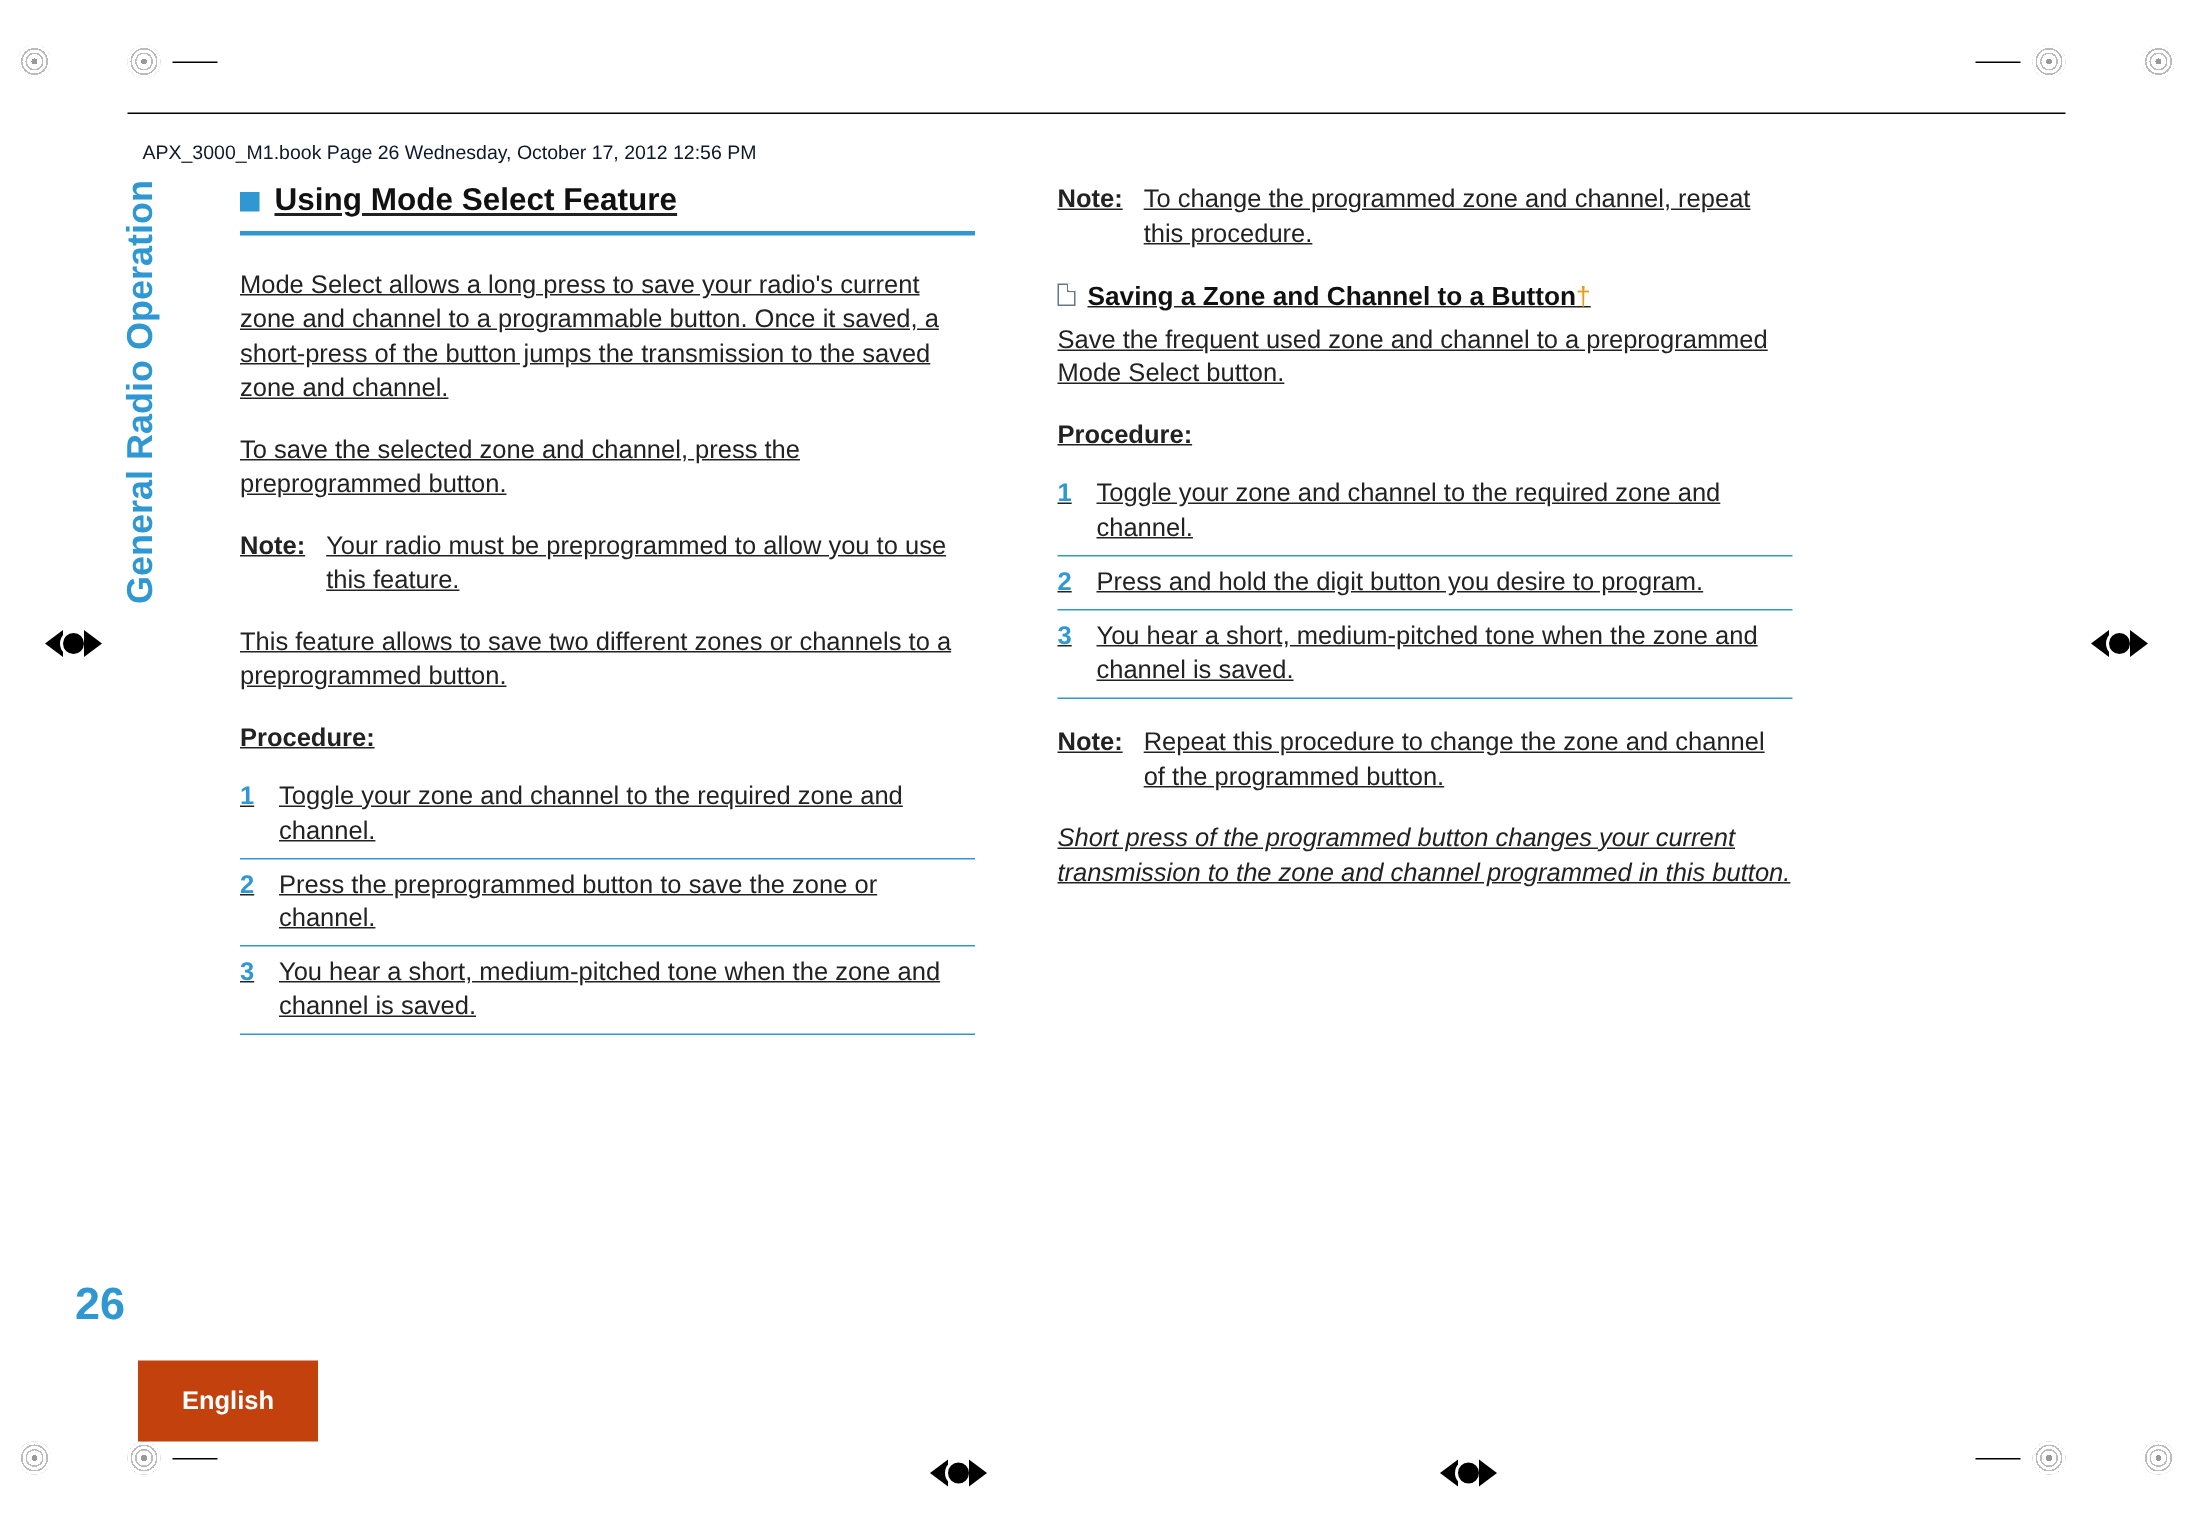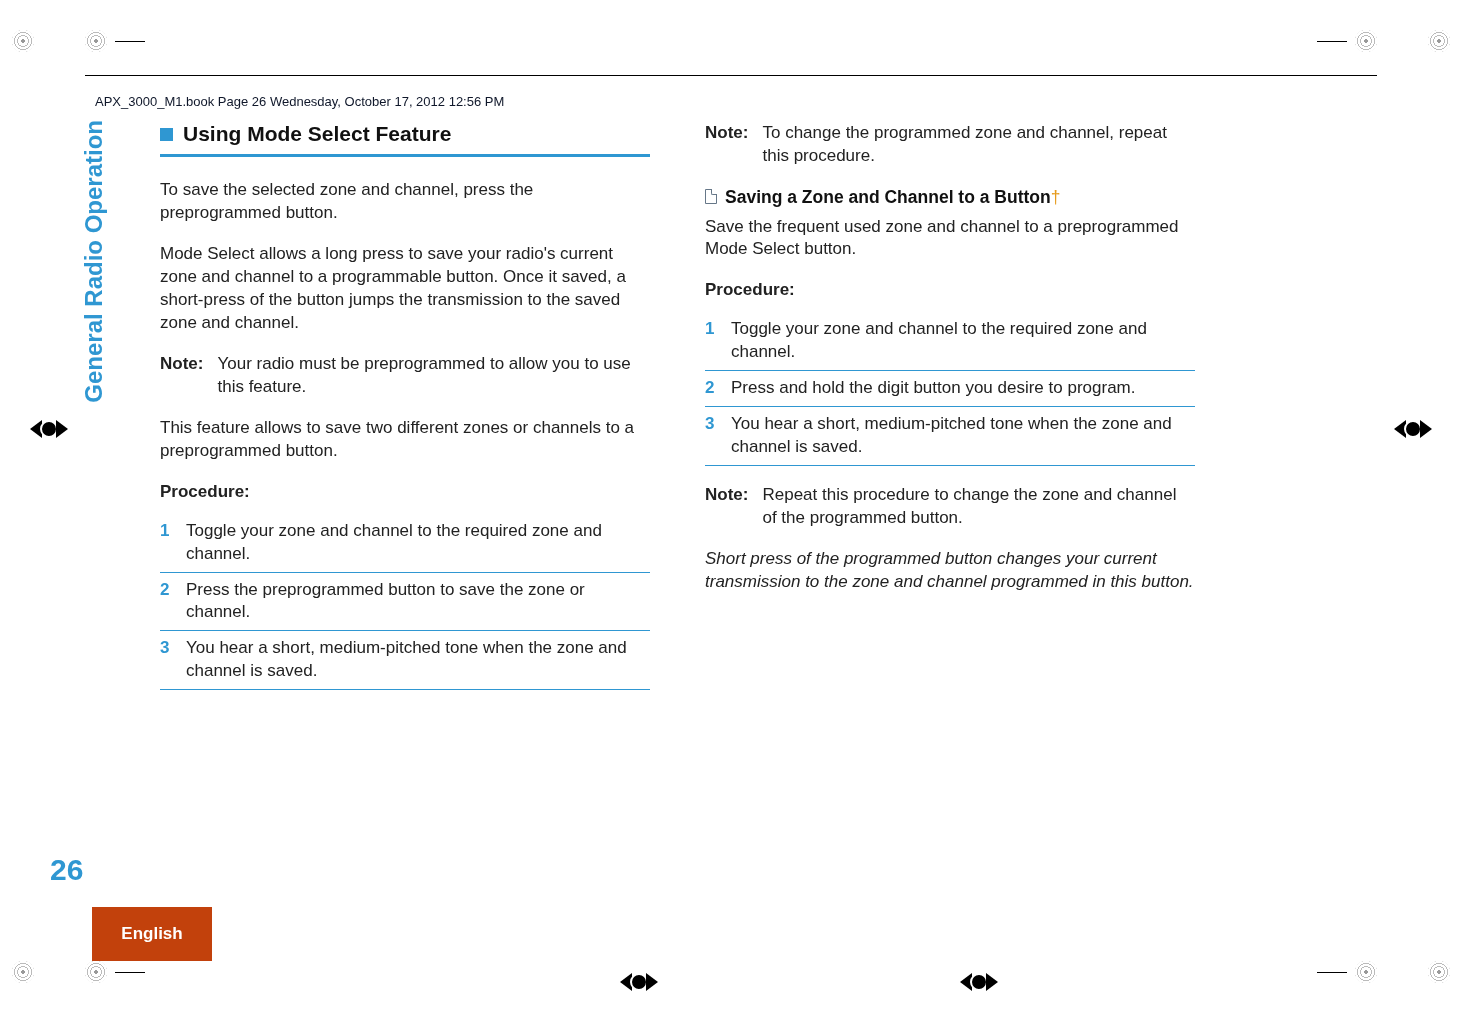--- a/index.html
+++ b/index.html
@@ -37,21 +37,21 @@
     position: absolute; left: 10px; top: 30px;
     font-size: 13px; color: #0f172a; margin-top: 39px;
   }
 
   .content {
     position: absolute;
     left: 75px; top: 95px; right: 10px;
     display: flex;
     gap: 55px;
   }
-  .col { width: 490px; font-size: 17px; color: #222; line-height: 1.35; }
+  .col { width: 490px; font-size: 17px; color: #222; line-height: 1.35; text-decoration: underline; }
 
   .section-title-row { display: flex; align-items: center; gap: 10px; margin-bottom: 6px; }
   .sq { width: 13px; height: 13px; background: #2f97d2; }
   .section-title { font-size: 21px; font-weight: bold; color: #111; }
   .title-underline { border-top: 3px solid #2f97d2; margin-bottom: 22px; }
 
   .para { margin-bottom: 18px; }
   .note-row { display: flex; gap: 14px; margin-bottom: 18px; }
   .note-label { font-weight: bold; white-space: nowrap; }
   .note-body { flex: 1; }
@@ -158,22 +158,22 @@
 
   <div class="content">
 
     <div class="col">
       <div class="section-title-row">
         <span class="sq"></span>
         <span class="section-title">Using Mode Select Feature</span>
       </div>
       <div class="title-underline"></div>
 
+      <p class="para">Mode Select allows a long press to save your radio's current zone and channel to a programmable button. Once it saved, a short-press of the button jumps the transmission to the saved zone and channel.</p>
       <p class="para">To save the selected zone and channel, press the preprogrammed button.</p>
-      <p class="para">Mode Select allows a long press to save your radio's current zone and channel to a programmable button. Once it saved, a short-press of the button jumps the transmission to the saved zone and channel.</p>
 
       <div class="note-row">
         <span class="note-label">Note:</span>
         <span class="note-body">Your radio must be preprogrammed to allow you to use this feature.</span>
       </div>
 
       <p class="para" style="margin-top:10px;">This feature allows to save two different zones or channels to a preprogrammed button.</p>
 
       <p class="proc-label">Procedure:</p>
 

